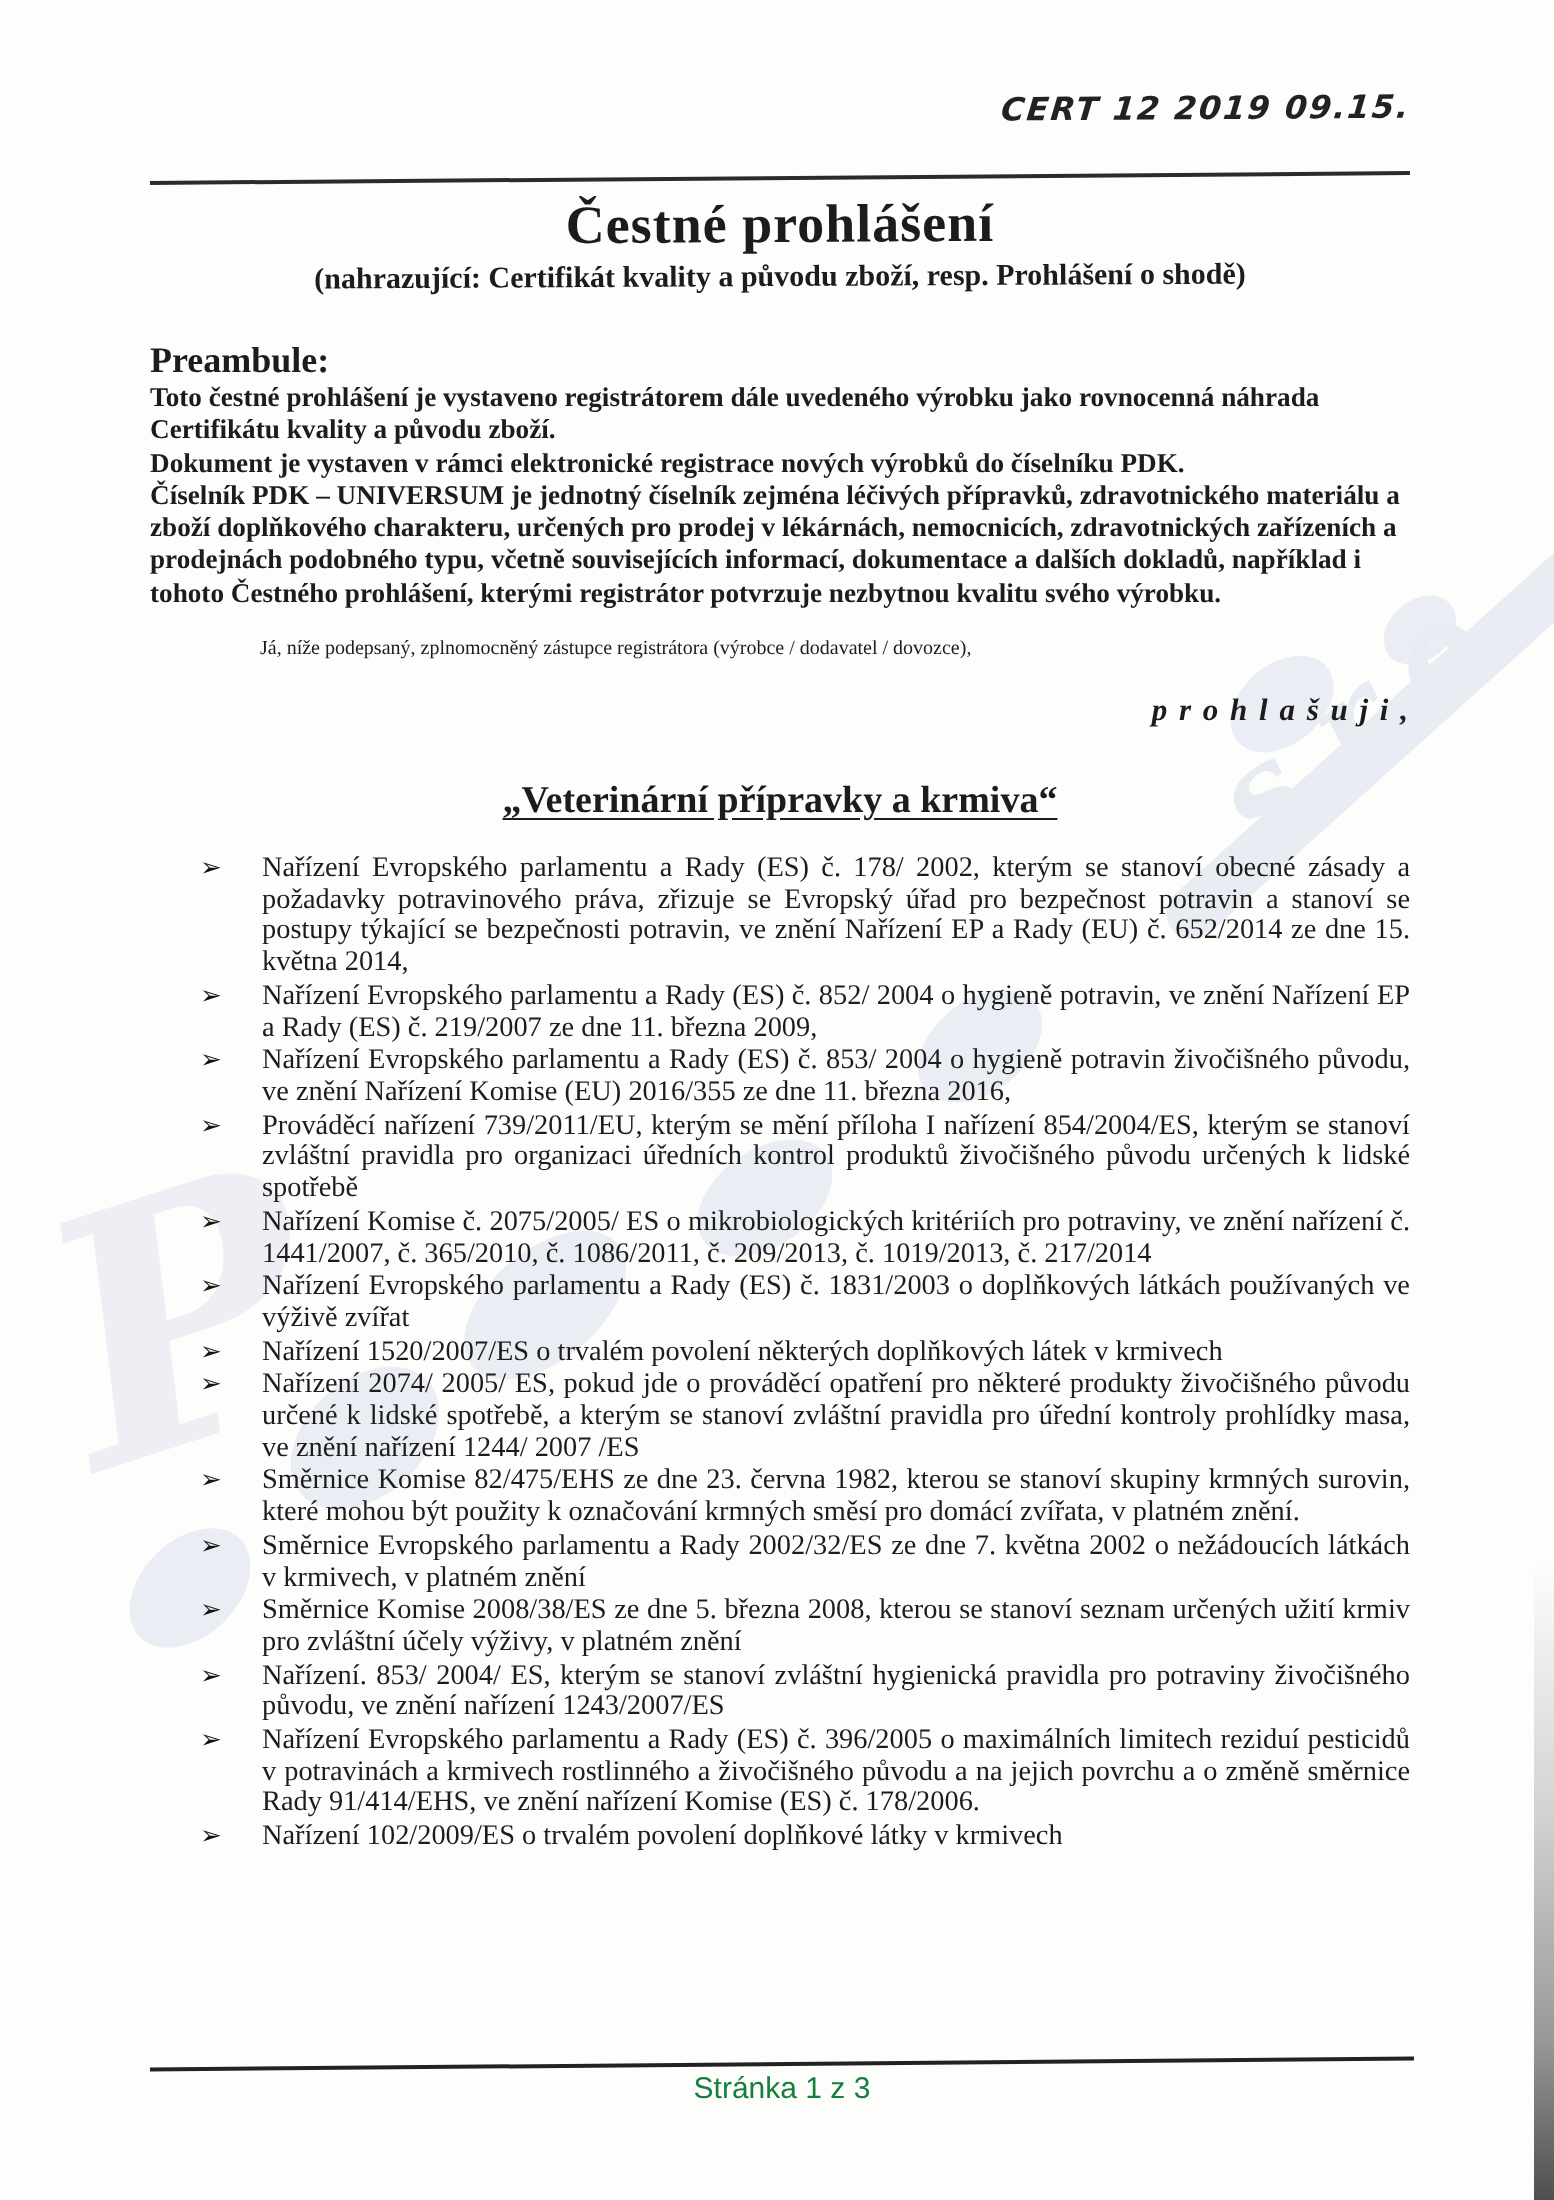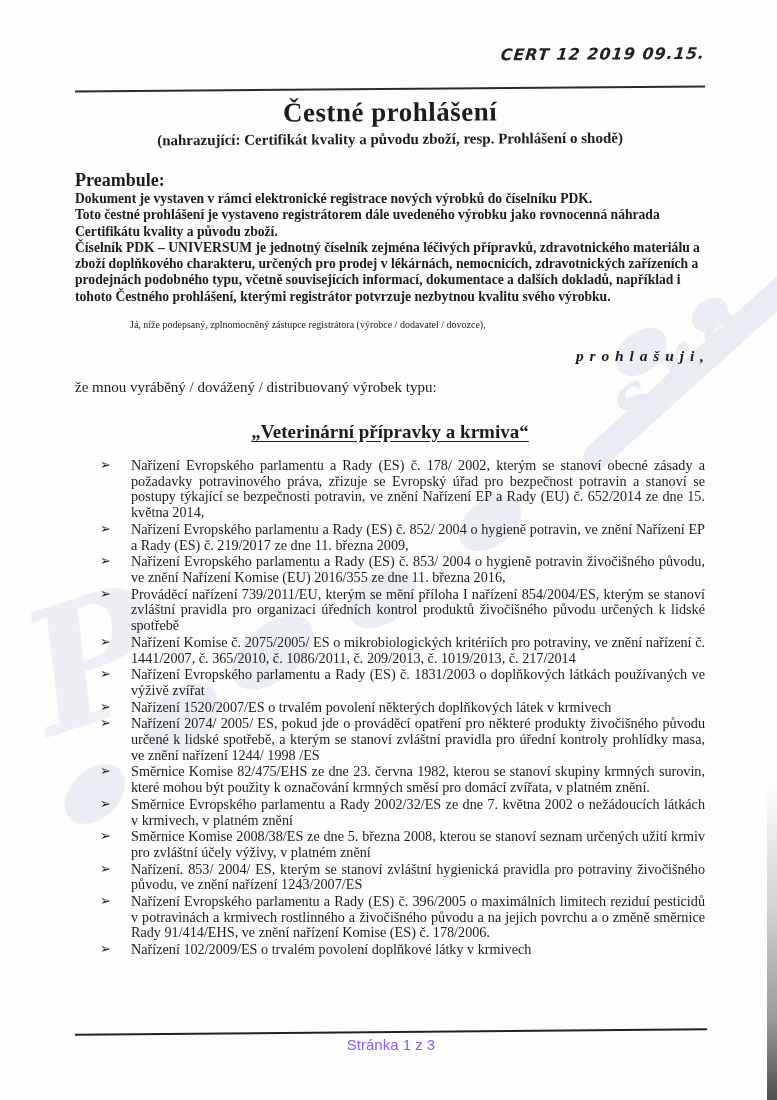--- a/index.html
+++ b/index.html
@@ -67,21 +67,21 @@
     position:absolute;left:0;top:-1px;
     font-size:13px;color:#161616;
   }
   .reg-list b{font-weight:400;}
   
   .footer{position:absolute;left:75px;right:70px;top:1031px;z-index:3;}
   .footer-rule{transform:rotate(-0.5deg);border-top:2px solid #222;}
   .page-number{
     margin-top:3px;text-align:center;
     font-family:"Liberation Sans","DejaVu Sans",sans-serif;
-    font-size:15px;color:#8b5cf6;
+    font-size:15px;color:#15803d;
   }
   
   .watermark{position:absolute;inset:0;z-index:1;pointer-events:none;}
   .wm-stroke{
     position:absolute;left:548px;top:352px;
     width:300px;height:26px;border-radius:14px;
     background:#e9edf3;
     transform:rotate(-42deg);
   }
   .wm-sro{
@@ -135,39 +135,38 @@
   <div class="content">
     <div class="stamp">CERT 12 2019 09.15.</div>
 
     <hr class="rule top-rule">
 
     <div class="doc-title">Čestné prohlášení</div>
     <div class="doc-subtitle">(nahrazující: Certifikát kvality a původu zboží, resp. Prohlášení o shodě)</div>
 
     <div class="preamble">
       <div class="preamble-heading">Preambule:</div>
+      <p>Toto čestné prohlášení je vystaveno registrátorem dále uvedeného výrobku jako rovnocenná náhrada Certifikátu kvality a původu zboží.</p>
       <p>Dokument je vystaven v rámci elektronické registrace nových výrobků do číselníku PDK.</p>
-      <p>Toto čestné prohlášení je vystaveno registrátorem dále uvedeného výrobku jako rovnocenná náhrada Certifikátu kvality a původu zboží.</p>
       <p>Číselník PDK – UNIVERSUM je jednotný číselník zejména léčivých přípravků, zdravotnického materiálu a zboží doplňkového charakteru, určených pro prodej v lékárnách, nemocnicích, zdravotnických zařízeních a prodejnách podobného typu, včetně souvisejících informací, dokumentace a dalších dokladů, například i tohoto Čestného prohlášení, kterými registrátor potvrzuje nezbytnou kvalitu svého výrobku.</p>
     </div>
 
     <p class="intro">Já, níže podepsaný, zplnomocněný zástupce registrátora (výrobce / dodavatel / dovozce),</p>
     <p class="verb">p r o h l a š u j i ,</p>
-    <p class="product-intro">že mnou vyráběný / dovážený  / distribuovaný výrobek typu:</p>
     <p class="product-name">„Veterinární přípravky a krmiva“</p>
 
     <ul class="reg-list">
         <li><span class="arrow">➢</span><span class="reg-text"><b>Nařízení Evropského parlamentu a Rady (ES) č. 178/ 2002</b><span>, kterým se stanoví obecné zásady a požadavky potravinového práva, zřizuje se Evropský úřad pro bezpečnost potravin a stanoví se postupy týkající se bezpečnosti potravin, ve znění Nařízení EP a Rady (EU) č. </span><b>652/2014</b><span> ze dne 15. května 2014,</span></span></li>
-        <li><span class="arrow">➢</span><span class="reg-text"><b>Nařízení Evropského parlamentu a Rady (ES) č. 852/ 2004</b><span> o hygieně potravin, ve znění Nařízení EP a Rady (ES) č. </span><b>219/2017</b><span> ze dne 11. března 2009,</span></span></li>
+        <li><span class="arrow">➢</span><span class="reg-text"><b>Nařízení Evropského parlamentu a Rady (ES) č. 852/ 2004</b><span> o hygieně potravin, ve znění Nařízení EP a Rady (ES) č. </span><b>219/2007</b><span> ze dne 11. března 2009,</span></span></li>
         <li><span class="arrow">➢</span><span class="reg-text"><b>Nařízení Evropského parlamentu a Rady (ES) č. 853/ 2004</b><span> o hygieně potravin živočišného původu, ve znění Nařízení Komise (EU) </span><b>2016/355</b><span> ze dne 11. března 2016,</span></span></li>
         <li><span class="arrow">➢</span><span class="reg-text"><b>Prováděcí nařízení 739/2011/EU</b><span>, kterým se mění příloha I nařízení 854/2004/ES, kterým se stanoví zvláštní pravidla pro organizaci úředních kontrol produktů živočišného původu určených k lidské spotřebě</span></span></li>
         <li><span class="arrow">➢</span><span class="reg-text"><b>Nařízení Komise č. 2075/2005/ ES</b><span> o mikrobiologických kritériích pro potraviny, ve znění </span><b>nařízení č. 1441/2007, č. 365/2010, č. 1086/2011, č. 209/2013, č. 1019/2013, č. 217/2014</b></span></li>
         <li><span class="arrow">➢</span><span class="reg-text"><b>Nařízení Evropského parlamentu a Rady (ES) č. 1831/2003</b><span> o doplňkových látkách používaných ve výživě zvířat</span></span></li>
         <li><span class="arrow">➢</span><span class="reg-text"><b>Nařízení 1520/2007/ES</b><span> o trvalém povolení některých doplňkových látek v krmivech</span></span></li>
-        <li><span class="arrow">➢</span><span class="reg-text"><b>Nařízení 2074/ 2005/ ES</b><span>, pokud jde o prováděcí opatření pro některé produkty živočišného původu určené k lidské spotřebě, a kterým se stanoví zvláštní pravidla pro úřední kontroly prohlídky masa, ve znění </span><b>nařízení 1244/ 1998 /ES</b></span></li>
+        <li><span class="arrow">➢</span><span class="reg-text"><b>Nařízení 2074/ 2005/ ES</b><span>, pokud jde o prováděcí opatření pro některé produkty živočišného původu určené k lidské spotřebě, a kterým se stanoví zvláštní pravidla pro úřední kontroly prohlídky masa, ve znění </span><b>nařízení 1244/ 2007 /ES</b></span></li>
         <li><span class="arrow">➢</span><span class="reg-text"><b>Směrnice Komise 82/475/EHS</b><span> ze dne 23. června 1982, kterou se stanoví skupiny krmných surovin, které mohou být použity k označování krmných směsí pro domácí zvířata, v platném znění.</span></span></li>
         <li><span class="arrow">➢</span><span class="reg-text"><b>Směrnice Evropského parlamentu a Rady 2002/32/ES</b><span> ze dne 7. května 2002 o nežádoucích látkách v krmivech, v platném znění</span></span></li>
         <li><span class="arrow">➢</span><span class="reg-text"><b>Směrnice Komise 2008/38/ES</b><span> ze dne 5. března 2008, kterou se stanoví seznam určených užití krmiv pro zvláštní účely výživy, v platném znění</span></span></li>
         <li><span class="arrow">➢</span><span class="reg-text"><b>Nařízení. 853/ 2004/ ES</b><span>, kterým se stanoví zvláštní hygienická pravidla pro potraviny živočišného původu, ve znění </span><b>nařízení 1243/2007/ES</b></span></li>
         <li><span class="arrow">➢</span><span class="reg-text"><b>Nařízení Evropského parlamentu a Rady (ES) č. 396/2005</b><span> o maximálních limitech reziduí pesticidů v potravinách a krmivech rostlinného a živočišného původu a na jejich povrchu a o změně směrnice Rady 91/414/EHS, ve znění nařízení Komise (ES) č. 178/2006.</span></span></li>
         <li><span class="arrow">➢</span><span class="reg-text"><b>Nařízení 102/2009/ES</b><span> o trvalém povolení doplňkové látky v krmivech</span></span></li>
       </ul>
   </div>
 
   <div class="footer">

